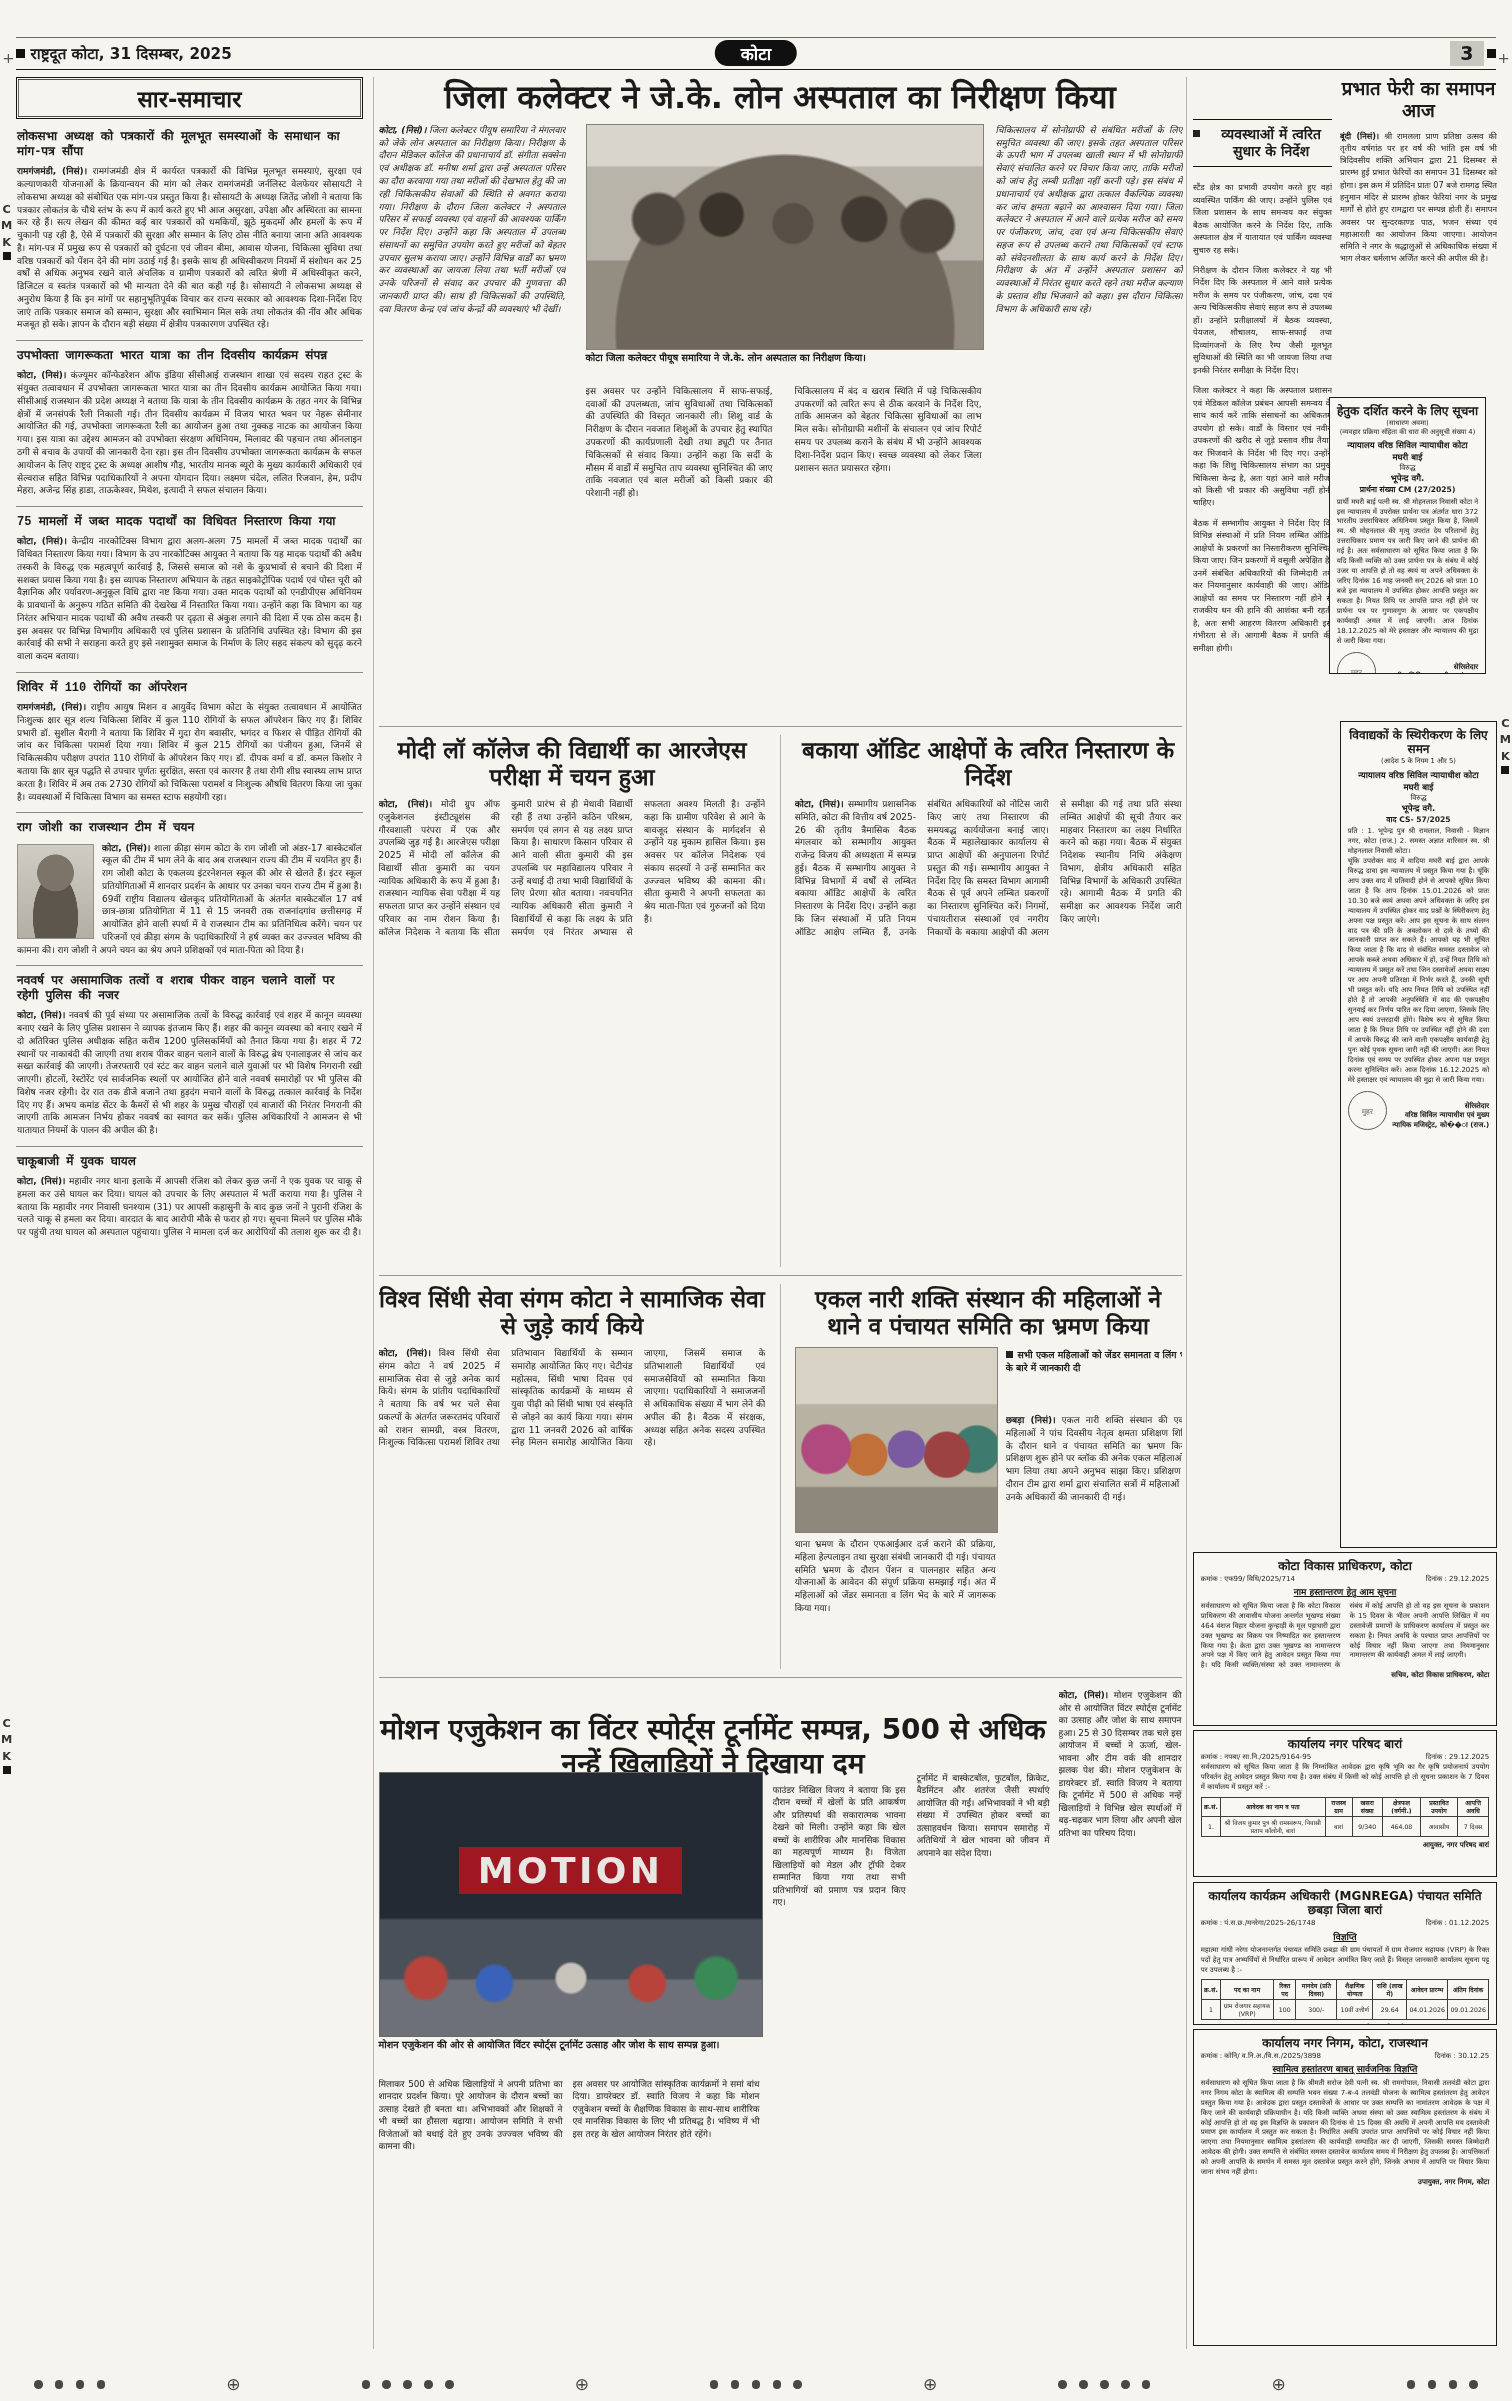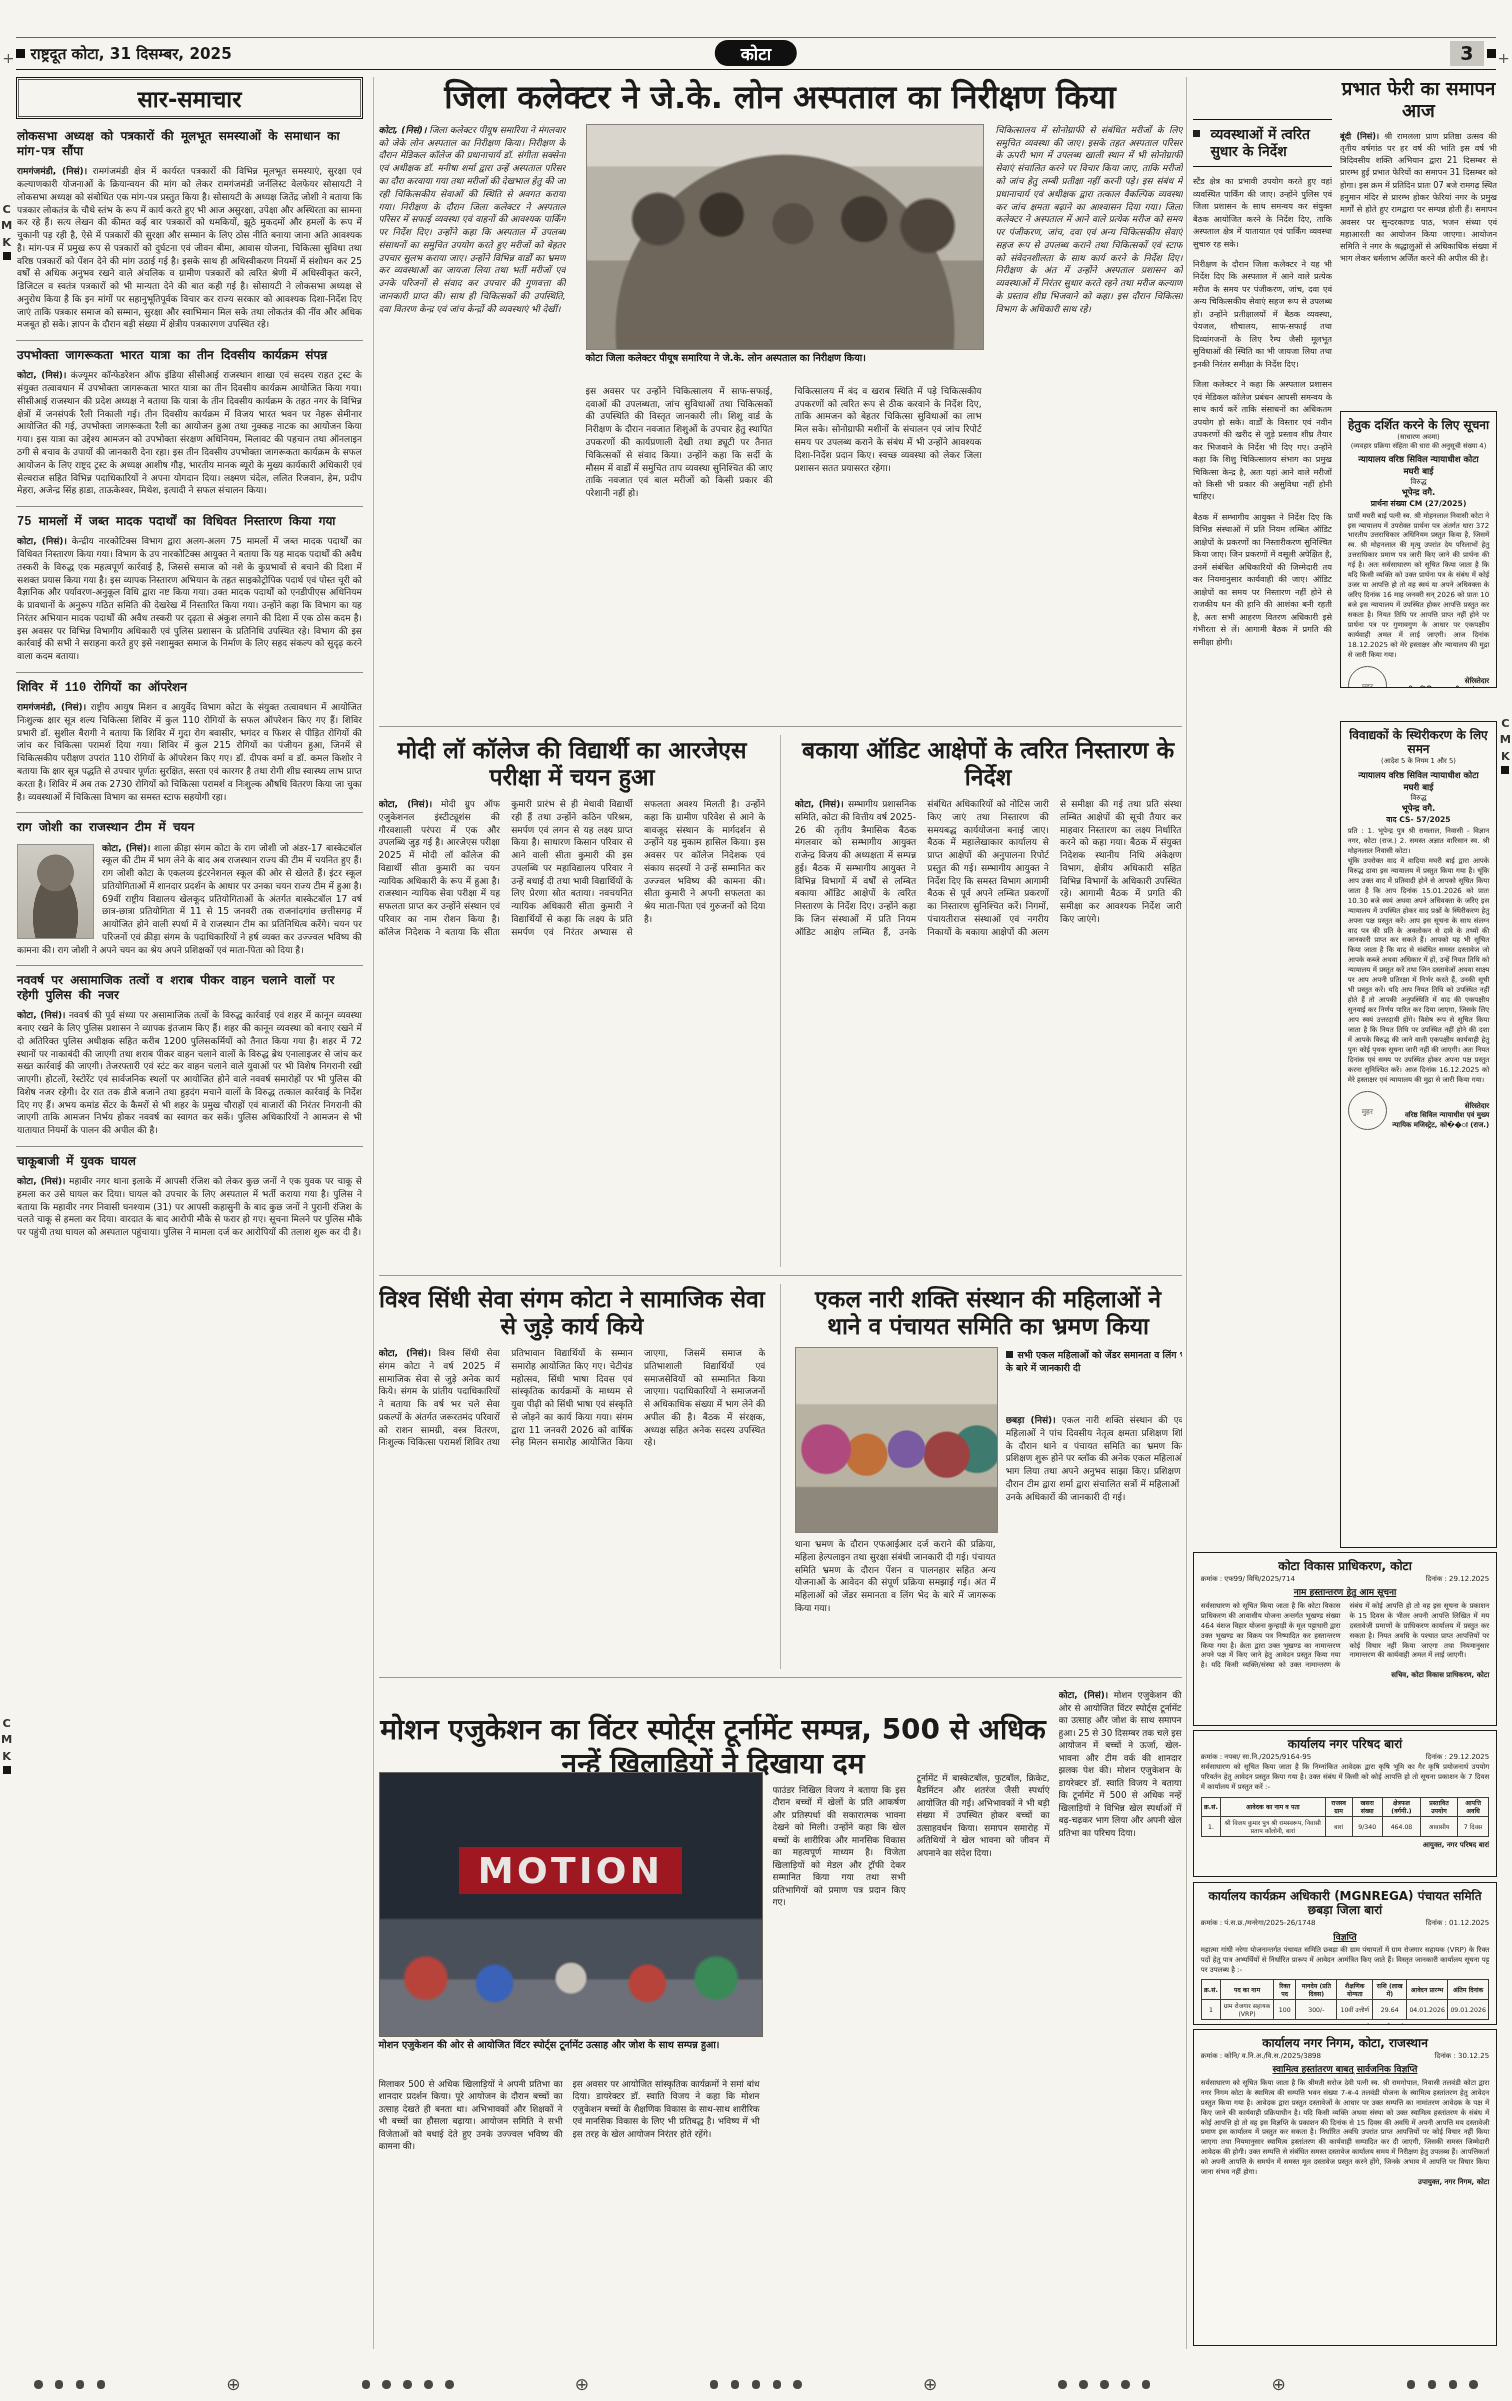--- a/index.html
+++ b/index.html
@@ -91,22 +91,22 @@
                 display:flex;align-items:center;justify-content:center;}
   .motion-logo{color:#e8e6e2;background:rgba(180,20,30,.85);padding:3.4px 19px;font-size:36px;
                font-weight:bold;letter-spacing:3.4px;transform:translateY(-34px);}
   .motion-caption{position:absolute;left:0;top:353px;width:382px;font-weight:bold;font-size:9.6px;line-height:1.3;}
   .motion-colC{position:absolute;left:394px;top:86px;width:133px;height:573px;font-size:8.8px;line-height:1.42;text-align:justify;overflow:hidden;margin-top:12px;}
   .motion-colD{position:absolute;left:538px;top:86px;width:133px;height:573px;font-size:8.8px;line-height:1.42;text-align:justify;overflow:hidden;}
   .motion-colA{position:absolute;left:0;top:392px;width:184px;height:267px;font-size:8.8px;line-height:1.42;text-align:justify;overflow:hidden;}
   .motion-colB{position:absolute;left:194px;top:392px;width:187px;height:267px;font-size:8.8px;line-height:1.42;text-align:justify;overflow:hidden;}
   
   .followup{position:absolute;left:0;top:42px;width:139px;height:1423px;overflow:hidden;}
-  .kicker{border-top:1.7px solid #111;border-bottom:0.6px solid #111;padding:5.6px 0;margin-bottom:8px;
-          font-size:14px;font-weight:bold;line-height:1.25;display:flex;gap:5.6px;align-items:flex-start;}
+  .kicker{border-top:1.7px solid #111;border-bottom:0.6px solid #111;padding:5.6px 0;margin-bottom:14px;
+          font-size:14px;font-weight:bold;line-height:1.25;display:flex;gap:5.6px;align-items:flex-start;text-align:center;}
   .kicker .sqbullet{margin-top:4.5px;flex:0 0 7.3px;}
   .followup p{font-size:8.2px;line-height:1.52;text-align:justify;margin:0 0 8px;}
   .prabhat{position:absolute;left:147px;top:0;width:157px;height:316px;overflow:hidden;}
   .prabhat h2{font-size:18.6px;font-weight:bold;text-align:center;line-height:1.2;margin:1.1px 0 6.8px;}
   .prabhat p{font-size:8.2px;line-height:1.5;text-align:justify;margin:0;}
   .notice{position:absolute;border:1.4px solid #1d1d1d;background:#f8f7f2;padding:5.6px 6.8px;
           box-sizing:border-box;overflow:hidden;}
   .notice h4{text-align:center;font-size:12px;font-weight:bold;margin:0 0 1.1px;line-height:1.2;}
   .notice .sub{display:block;text-align:center;font-size:6.8px;line-height:1.3;}
   .notice .court{display:block;text-align:center;font-size:8.5px;font-weight:bold;margin:2.3px 0 1.1px;}
@@ -116,21 +116,21 @@
   .notice .small{font-size:7px;line-height:1.42;text-align:justify;margin:0;}
   .notice-foot{display:flex;justify-content:space-between;align-items:flex-end;margin-top:5.6px;}
   .seal{width:37px;height:37px;border:1.1px solid #5c5c56;border-radius:50%;display:flex;
         align-items:center;justify-content:center;font-size:7.3px;color:#5c5c56;flex:0 0 37px;}
   .sig{text-align:right;font-size:7px;font-weight:bold;line-height:1.35;}
   .refline{display:flex;justify-content:space-between;font-size:7px;margin:1.1px 0 2.3px;}
   .nheading{display:block;text-align:center;font-size:9px;font-weight:bold;text-decoration:underline;margin:1.1px 0 3.4px;}
   .ntable{width:100%;border-collapse:collapse;font-size:6.2px;margin:3.4px 0;}
   .ntable th,.ntable td{border:0.6px solid #3e3e3a;padding:1.7px 2.3px;text-align:center;line-height:1.25;}
   .twocol{column-count:2;column-gap:9px;}
-  .n1{left:147px;top:320px;width:157px;height:277px;margin-top:14px;}
+  .n1{left:136px;top:320px;width:157px;height:277px;}
   .n2{left:147px;top:644px;width:157px;height:827px;}
   .nkda{left:0;top:1475px;width:304px;height:174px;}
   .nbaran{left:0;top:1653px;width:304px;height:147px;}
   .nmg{left:0;top:1805px;width:304px;height:143px;}
   .nnigam{left:0;top:1952px;width:304px;height:317px;}
   
   .cmk{position:absolute;display:flex;flex-direction:column;gap:3.4px;font-size:11.3px;font-weight:bold;
        color:#333;align-items:center;}
   .cmk .ksq{width:8px;height:8px;background:#161616;}
   .regmarks-bottom{position:absolute;left:34px;right:34px;bottom:8px;display:flex;

